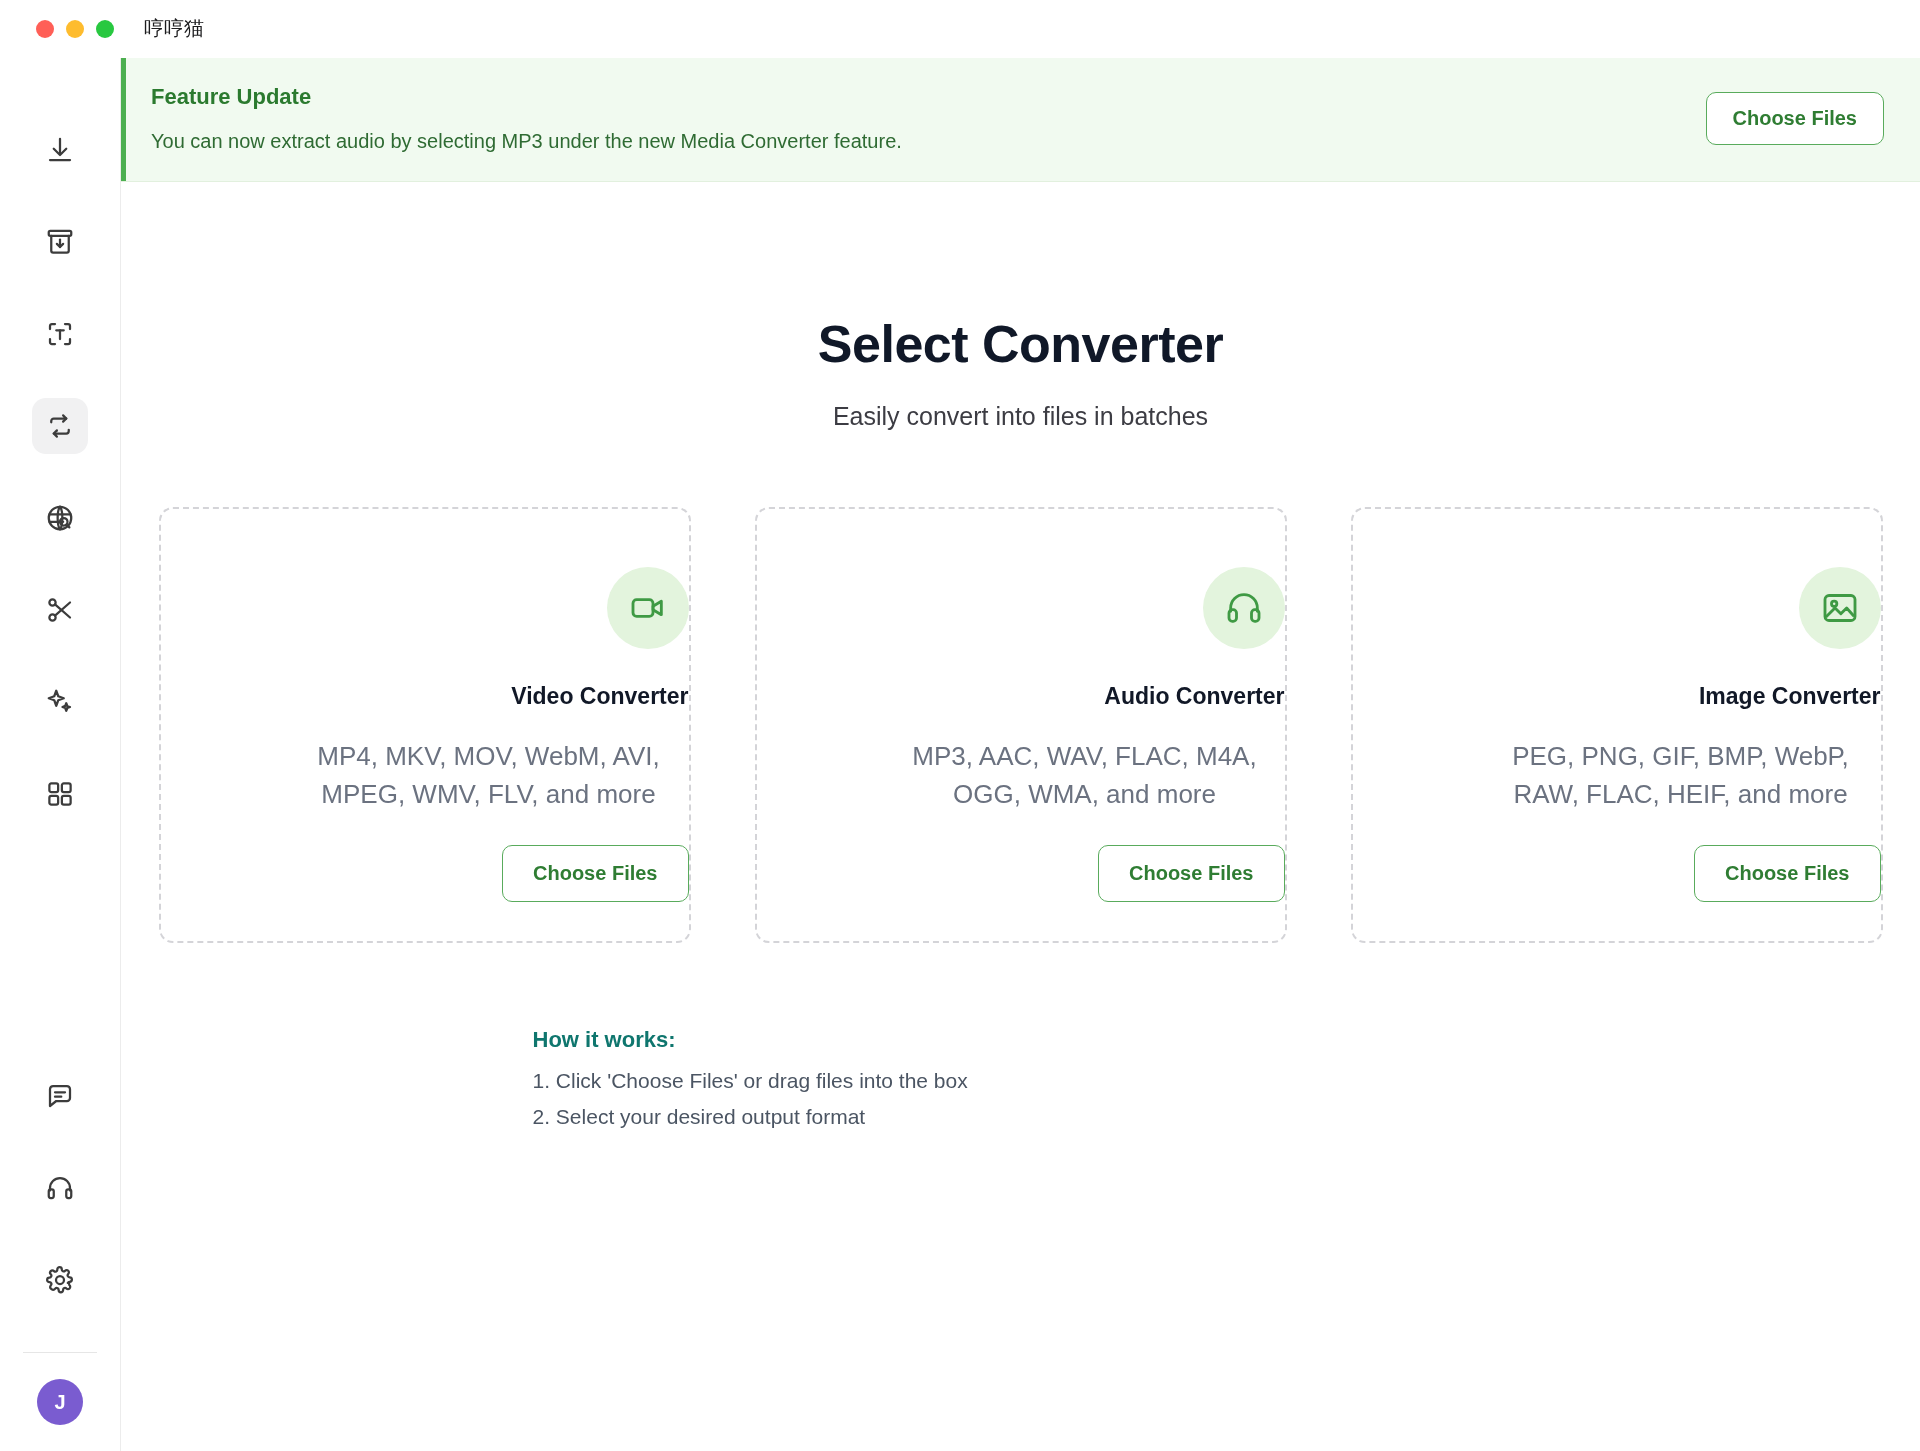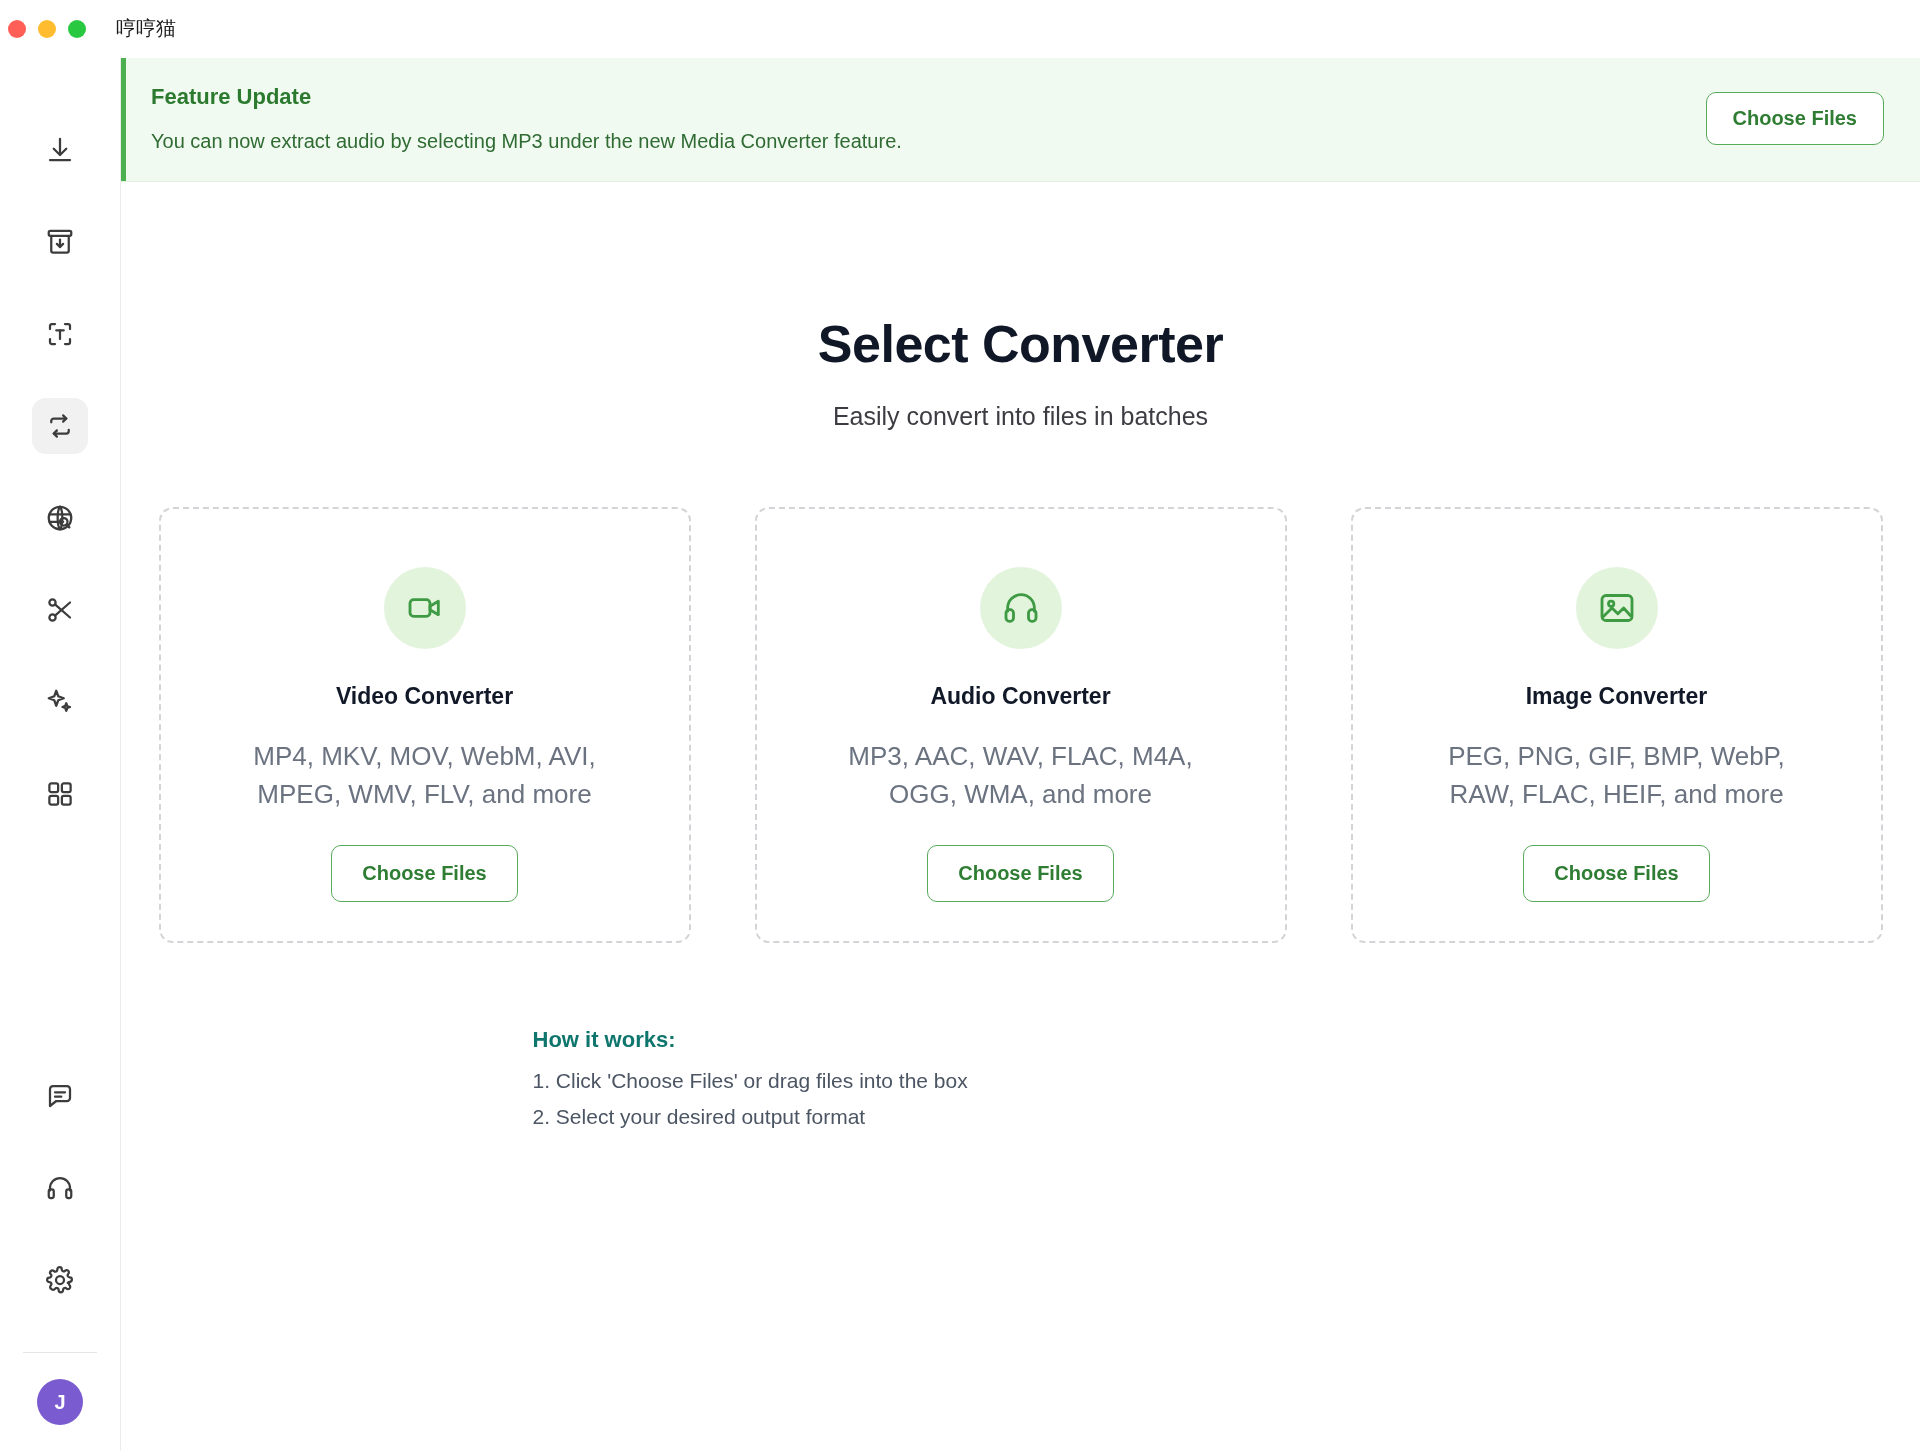--- a/index.html
+++ b/index.html
@@ -18,21 +18,21 @@
     flex-direction: column;
   }
 
   
   .titlebar {
     height: 58px;
     flex: 0 0 58px;
     display: flex;
     align-items: center;
     background: #ffffff;
-    padding-left: 8px;
+    padding-left: 36px;
     border-bottom: 1px solid transparent;
   }
   .traffic {
     display: flex;
     align-items: center;
     gap: 12px;
   }
   .dot {
     width: 18px; height: 18px;
     border-radius: 50%;
@@ -183,21 +183,21 @@
     gap: 64px;
     justify-content: center;
   }
   .card {
     width: 532px;
     height: 436px;
     border: 2px dashed #d4d4d8;
     border-radius: 14px;
     display: flex;
     flex-direction: column;
-    align-items: center;
+    align-items: flex-end;
     padding-top: 58px;
     background: #ffffff;
   }
   .card-icon {
     width: 82px; height: 82px;
     border-radius: 50%;
     background: #e3f4dd;
     display: flex;
     align-items: center;
     justify-content: center;

